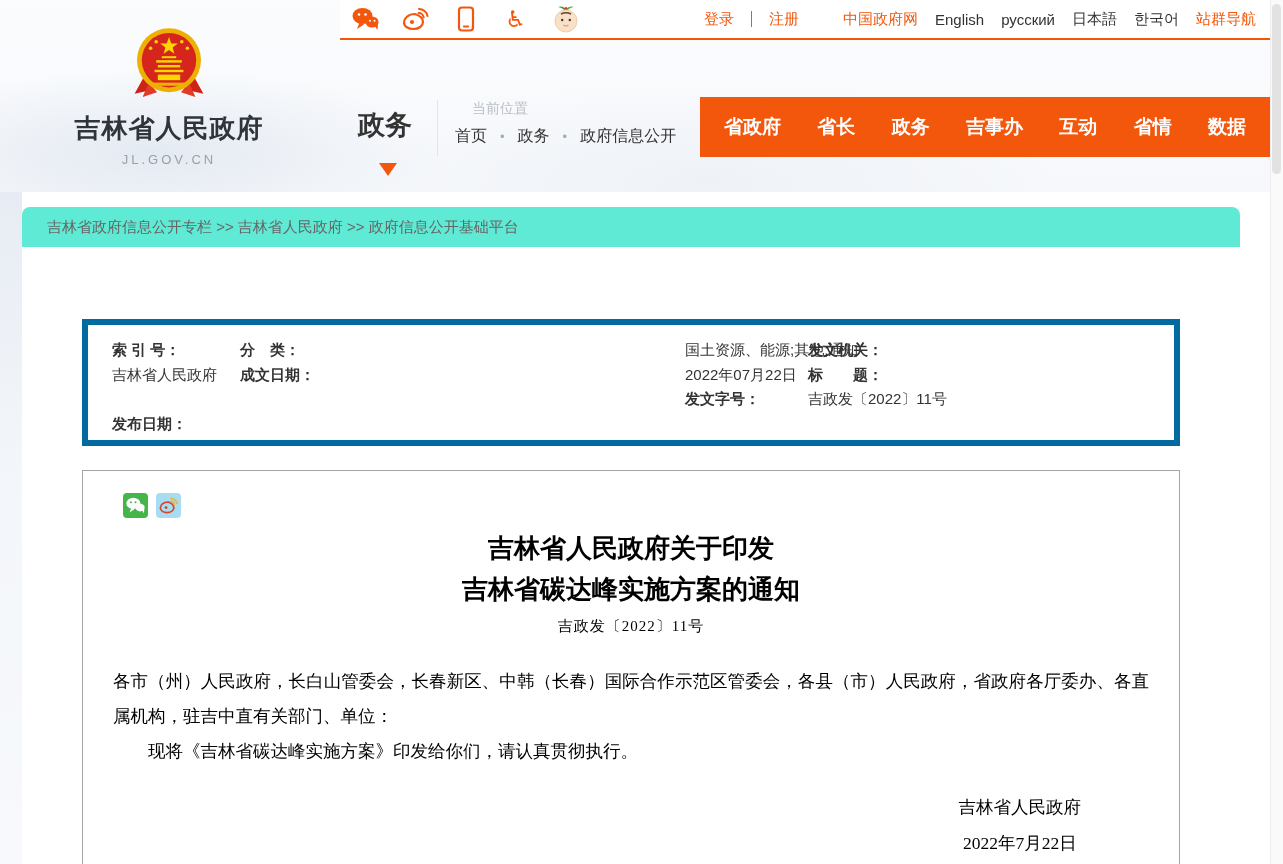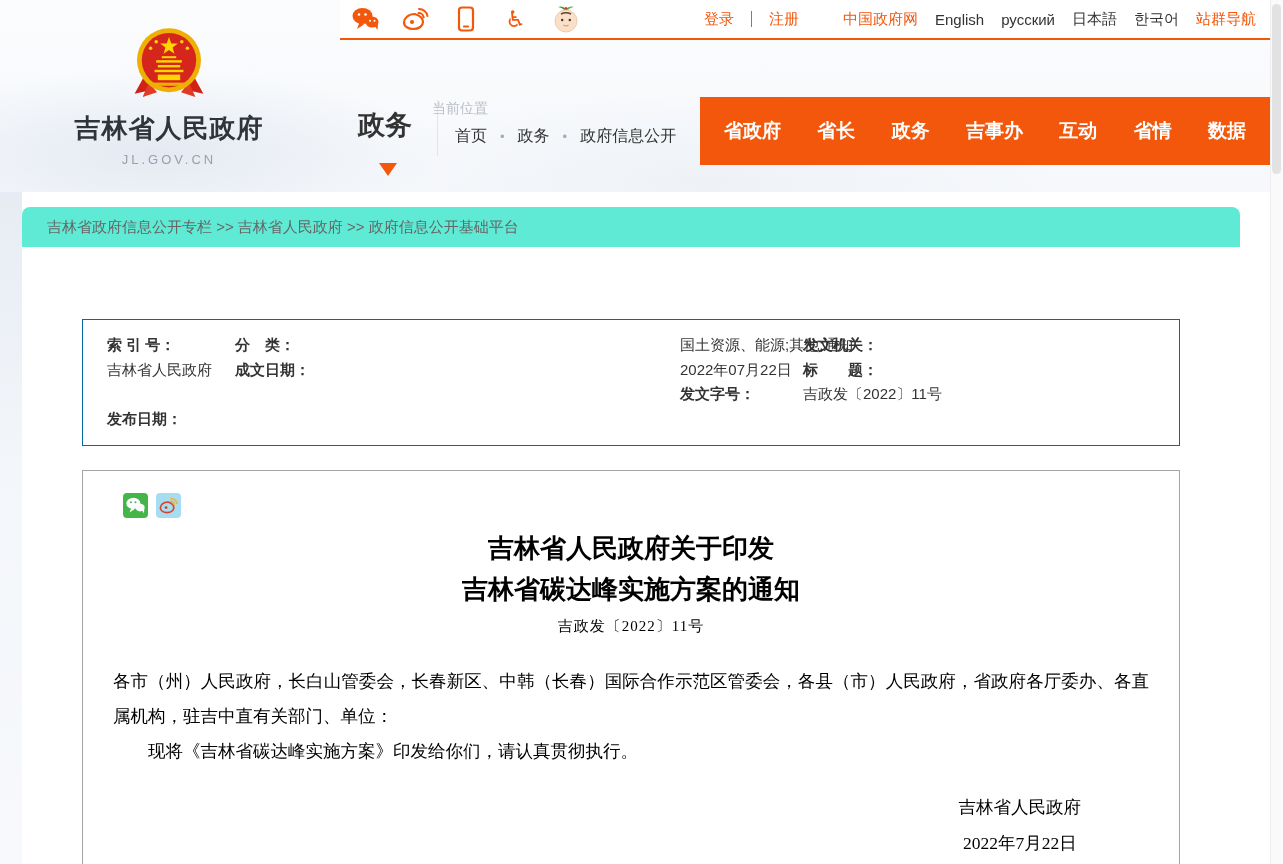--- a/index.html
+++ b/index.html
@@ -30,37 +30,37 @@
   
   .logo { position:absolute; left:73px; top:26px; width:192px; text-align:center; }
   .logo .name { font-size:26px; font-weight:bold; color:#2f343b; letter-spacing:1px; margin-top:3px; }
   .logo .domain { font-size:13px; color:#9aa0a8; letter-spacing:3px; margin-top:6px; }
 
   
   .section-label { position:absolute; left:358px; top:107px; font-size:27px; font-weight:bold; color:#333; cursor:pointer; }
   .section-caret { position:absolute; left:379px; top:163px; width:0; height:0;
      border-left:9px solid transparent; border-right:9px solid transparent; border-top:13px solid var(--accent); cursor:pointer; }
   .vdivider { position:absolute; left:437px; top:100px; width:1px; height:56px; background:#e4e4e4; }
-  .location-label { position:absolute; left:432px; top:100px; font-size:14px; color:#b9bec5; }
+  .location-label { position:absolute; left:472px; top:100px; font-size:14px; color:#b9bec5; }
   .crumbs { position:absolute; left:455px; top:126px; font-size:16px; color:#333; display:flex; align-items:center; }
   .crumbs .sep { color:#a9a9a9; font-size:13px; margin:0 13px; }
   .crumbs a { color:#333; cursor:pointer; text-decoration:none; }
 
   
-  .mainnav { position:absolute; left:700px; top:97px; width:570px; height:68px; background:var(--accent);
+  .mainnav { position:absolute; left:700px; top:97px; width:570px; height:60px; background:var(--accent);
              display:flex; align-items:center; justify-content:space-between; padding:0 24px; }
   .mainnav a { color:#fff; font-size:19px; font-weight:bold; text-decoration:none; cursor:pointer; }
 
   
   .graybar { position:absolute; left:22px; top:207px; width:1218px; height:40px; background:#5eead4;
              border-radius:8px 8px 0 0; line-height:40px; padding-left:25px; font-size:15px; color:#666; }
 
   
   .metabox { position:absolute; left:82px; top:319px; width:1098px; height:127px; background:#fff;
-             border:1px solid #0369a1; padding:13px 0 0 24px; font-size:15px; color:#333; }
+             border:6px solid #0369a1; padding:13px 0 0 24px; font-size:15px; color:#333; }
   .meta-grid { display:grid; grid-template-columns:128px 445px 123px auto; row-gap:0; }
   .meta-grid > div { line-height:24.5px; white-space:nowrap; }
   .mlabel { font-weight:bold; }
 
   
   .docbox { position:absolute; left:82px; top:470px; width:1098px; height:420px; background:#fff;
             border:1px solid #a5a5a5; padding:22px 30px 0 30px;
             font-family:"Liberation Serif","DejaVu Serif",serif; color:#000; }
   .share-row { display:flex; gap:8px; margin-left:10px; }
   .tile { width:25px; height:25px; border-radius:4px; display:inline-flex; align-items:center; justify-content:center; cursor:pointer; }

